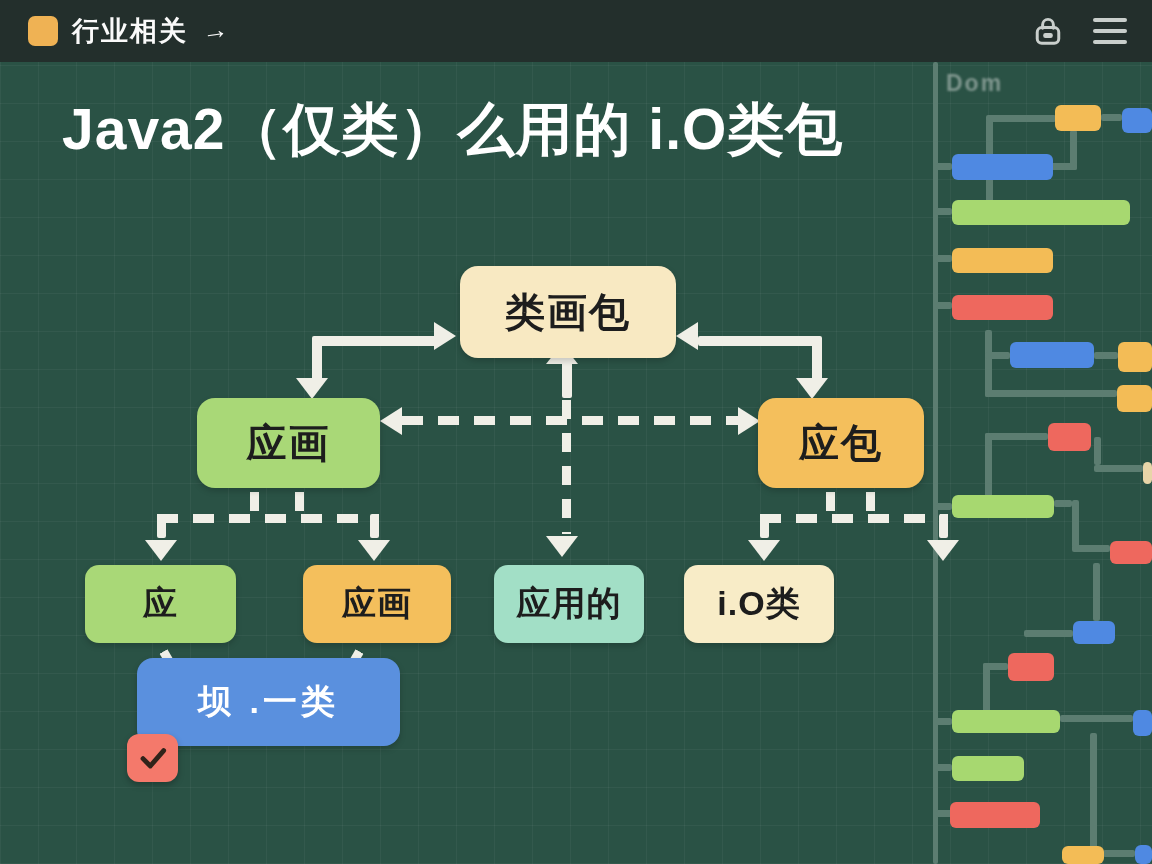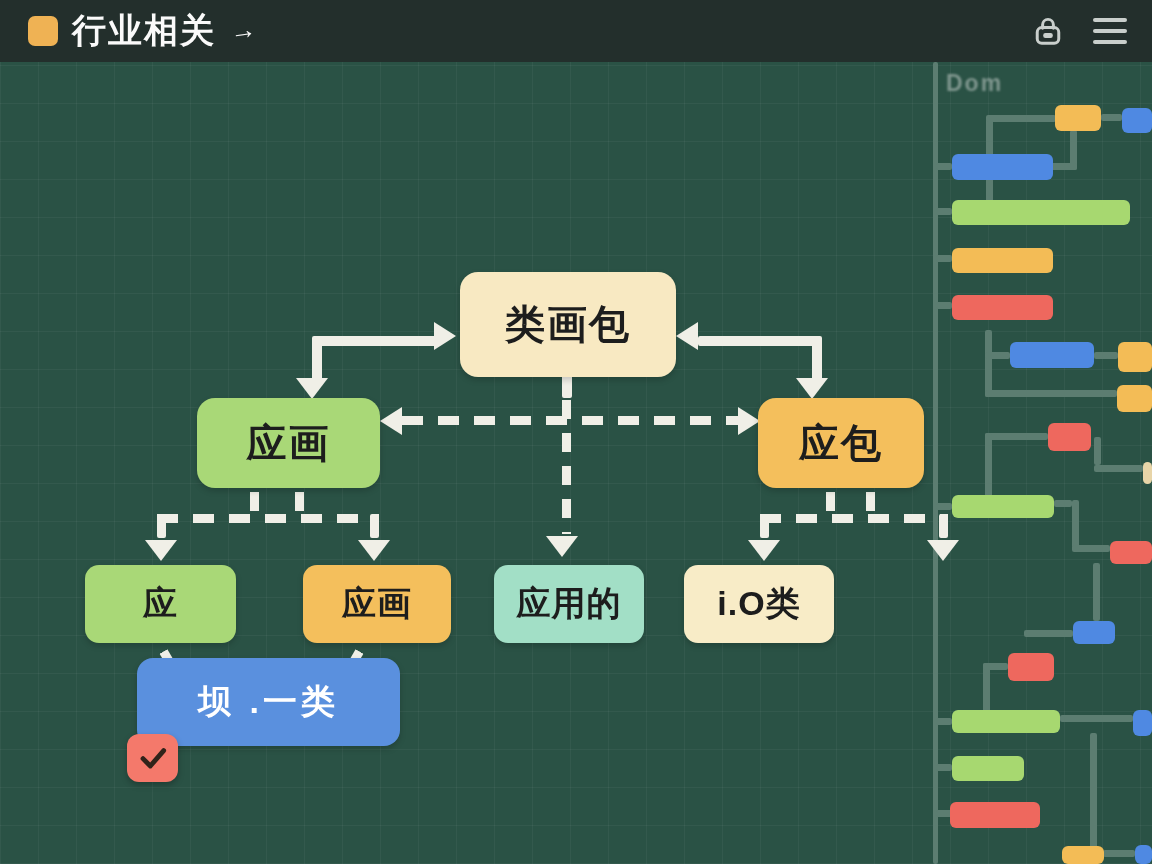--- a/index.html
+++ b/index.html
@@ -4,21 +4,21 @@
 <style>
   html,body{margin:0;padding:0;background:#111;}
   .screen{position:relative;width:1152px;height:864px;overflow:hidden;
           font-family:"Liberation Sans","DejaVu Sans",sans-serif;}
 
   
   .topbar{position:absolute;left:0;top:0;width:1152px;height:62px;background:#232F2C;
           display:flex;align-items:center;justify-content:space-between;z-index:10;}
   .tb-left{display:flex;align-items:center;gap:14px;padding-left:28px;cursor:pointer;}
   .tb-square{width:30px;height:30px;border-radius:7px;background:#EFB254;display:inline-block;}
-  .tb-title{color:#FAFAFA;font-size:34px;font-weight:700;letter-spacing:2px;}
+  .tb-title{color:#FAFAFA;font-size:27px;font-weight:700;letter-spacing:2px;}
   .tb-arrow{color:#FAFAFA;font-size:26px;font-weight:700;transform:translateY(-1px) rotate(-8deg);}
   .tb-right{display:flex;align-items:center;gap:26px;padding-right:24px;}
   .tb-icon{width:36px;height:36px;display:flex;align-items:center;justify-content:center;}
   .burger{display:flex;flex-direction:column;gap:7px;}
   .burger span{display:block;width:34px;height:4px;border-radius:2px;background:#C9CFCC;}
 
   
   .board{position:absolute;left:0;top:62px;width:1152px;height:802px;background:#2A5245;overflow:hidden;}
   .grid{position:absolute;inset:0;z-index:1;pointer-events:none;
         background-image:
@@ -142,20 +142,21 @@
       <div class="pbar" style="left:1073px;top:559px;width:42px;height:23px;background:#4F89E2"></div>
       <div class="pbar" style="left:1008px;top:591px;width:46px;height:28px;background:#EE685E"></div>
       <div class="pbar" style="left:952px;top:648px;width:108px;height:23px;background:#A7D870"></div>
       <div class="pbar" style="left:1133px;top:648px;width:19px;height:26px;background:#4F89E2"></div>
       <div class="pbar" style="left:952px;top:694px;width:72px;height:25px;background:#A7D870"></div>
       <div class="pbar" style="left:950px;top:740px;width:90px;height:26px;background:#EE685E"></div>
       <div class="pbar" style="left:1062px;top:784px;width:42px;height:18px;background:#F3BC56"></div>
       <div class="pbar" style="left:1135px;top:783px;width:17px;height:19px;background:#4F89E2"></div>
     </aside>
 
+    <div class="titles t1">Java2（仅类）么用的 i.O类包</div>
 
     <div class="flow">
 
       <div class="bar" style="left:314px;top:274px;width:122px;height:10px"></div>
       <div class="tri tri-r" style="left:434px;top:260px"></div>
       <div class="bar" style="left:312px;top:274px;width:10px;height:44px"></div>
       <div class="tri tri-d" style="left:296px;top:316px"></div>
 
       <div class="bar" style="left:698px;top:274px;width:122px;height:10px"></div>
       <div class="tri tri-l" style="left:676px;top:260px"></div>
@@ -184,21 +185,21 @@
       <div class="dash-v" style="left:866px;top:430px;height:20px"></div>
       <div class="dash-h" style="left:760px;top:452px;width:188px"></div>
       <div class="bar" style="left:760px;top:452px;width:9px;height:24px"></div>
       <div class="bar" style="left:939px;top:452px;width:9px;height:24px"></div>
       <div class="tri tri-d" style="left:748px;top:478px"></div>
       <div class="tri tri-d" style="left:927px;top:478px"></div>
 
       <div class="dash-v" style="left:172px;top:586px;height:52px;transform:rotate(-30deg)"></div>
       <div class="dash-v" style="left:342px;top:586px;height:52px;transform:rotate(30deg)"></div>
 
-      <div class="node big" style="left:460px;top:210px;width:216px;height:105px;background:#F8E9C2">类画包</div>
+      <div class="node big" style="left:460px;top:204px;width:216px;height:92px;background:#F8E9C2">类画包</div>
       <div class="node big" style="left:197px;top:336px;width:183px;height:90px;background:#A9D877">应画</div>
       <div class="node big" style="left:758px;top:336px;width:166px;height:90px;background:#F4BF5C">应包</div>
       <div class="node leaf" style="left:85px;top:503px;width:151px;height:78px;background:#A9D877">应</div>
       <div class="node leaf" style="left:303px;top:503px;width:148px;height:78px;background:#F4BF5C">应画</div>
       <div class="node leaf" style="left:494px;top:503px;width:150px;height:78px;background:#A2DFC6">应用的</div>
       <div class="node leaf" style="left:684px;top:503px;width:150px;height:78px;background:#F8ECC7">i.O类</div>
       <div class="node result" style="left:137px;top:596px;width:263px;height:88px;background:#5A90DE">坝 .一类</div>
 
       <div class="checkbox">
         <svg width="32" height="32" viewBox="0 0 24 24">

